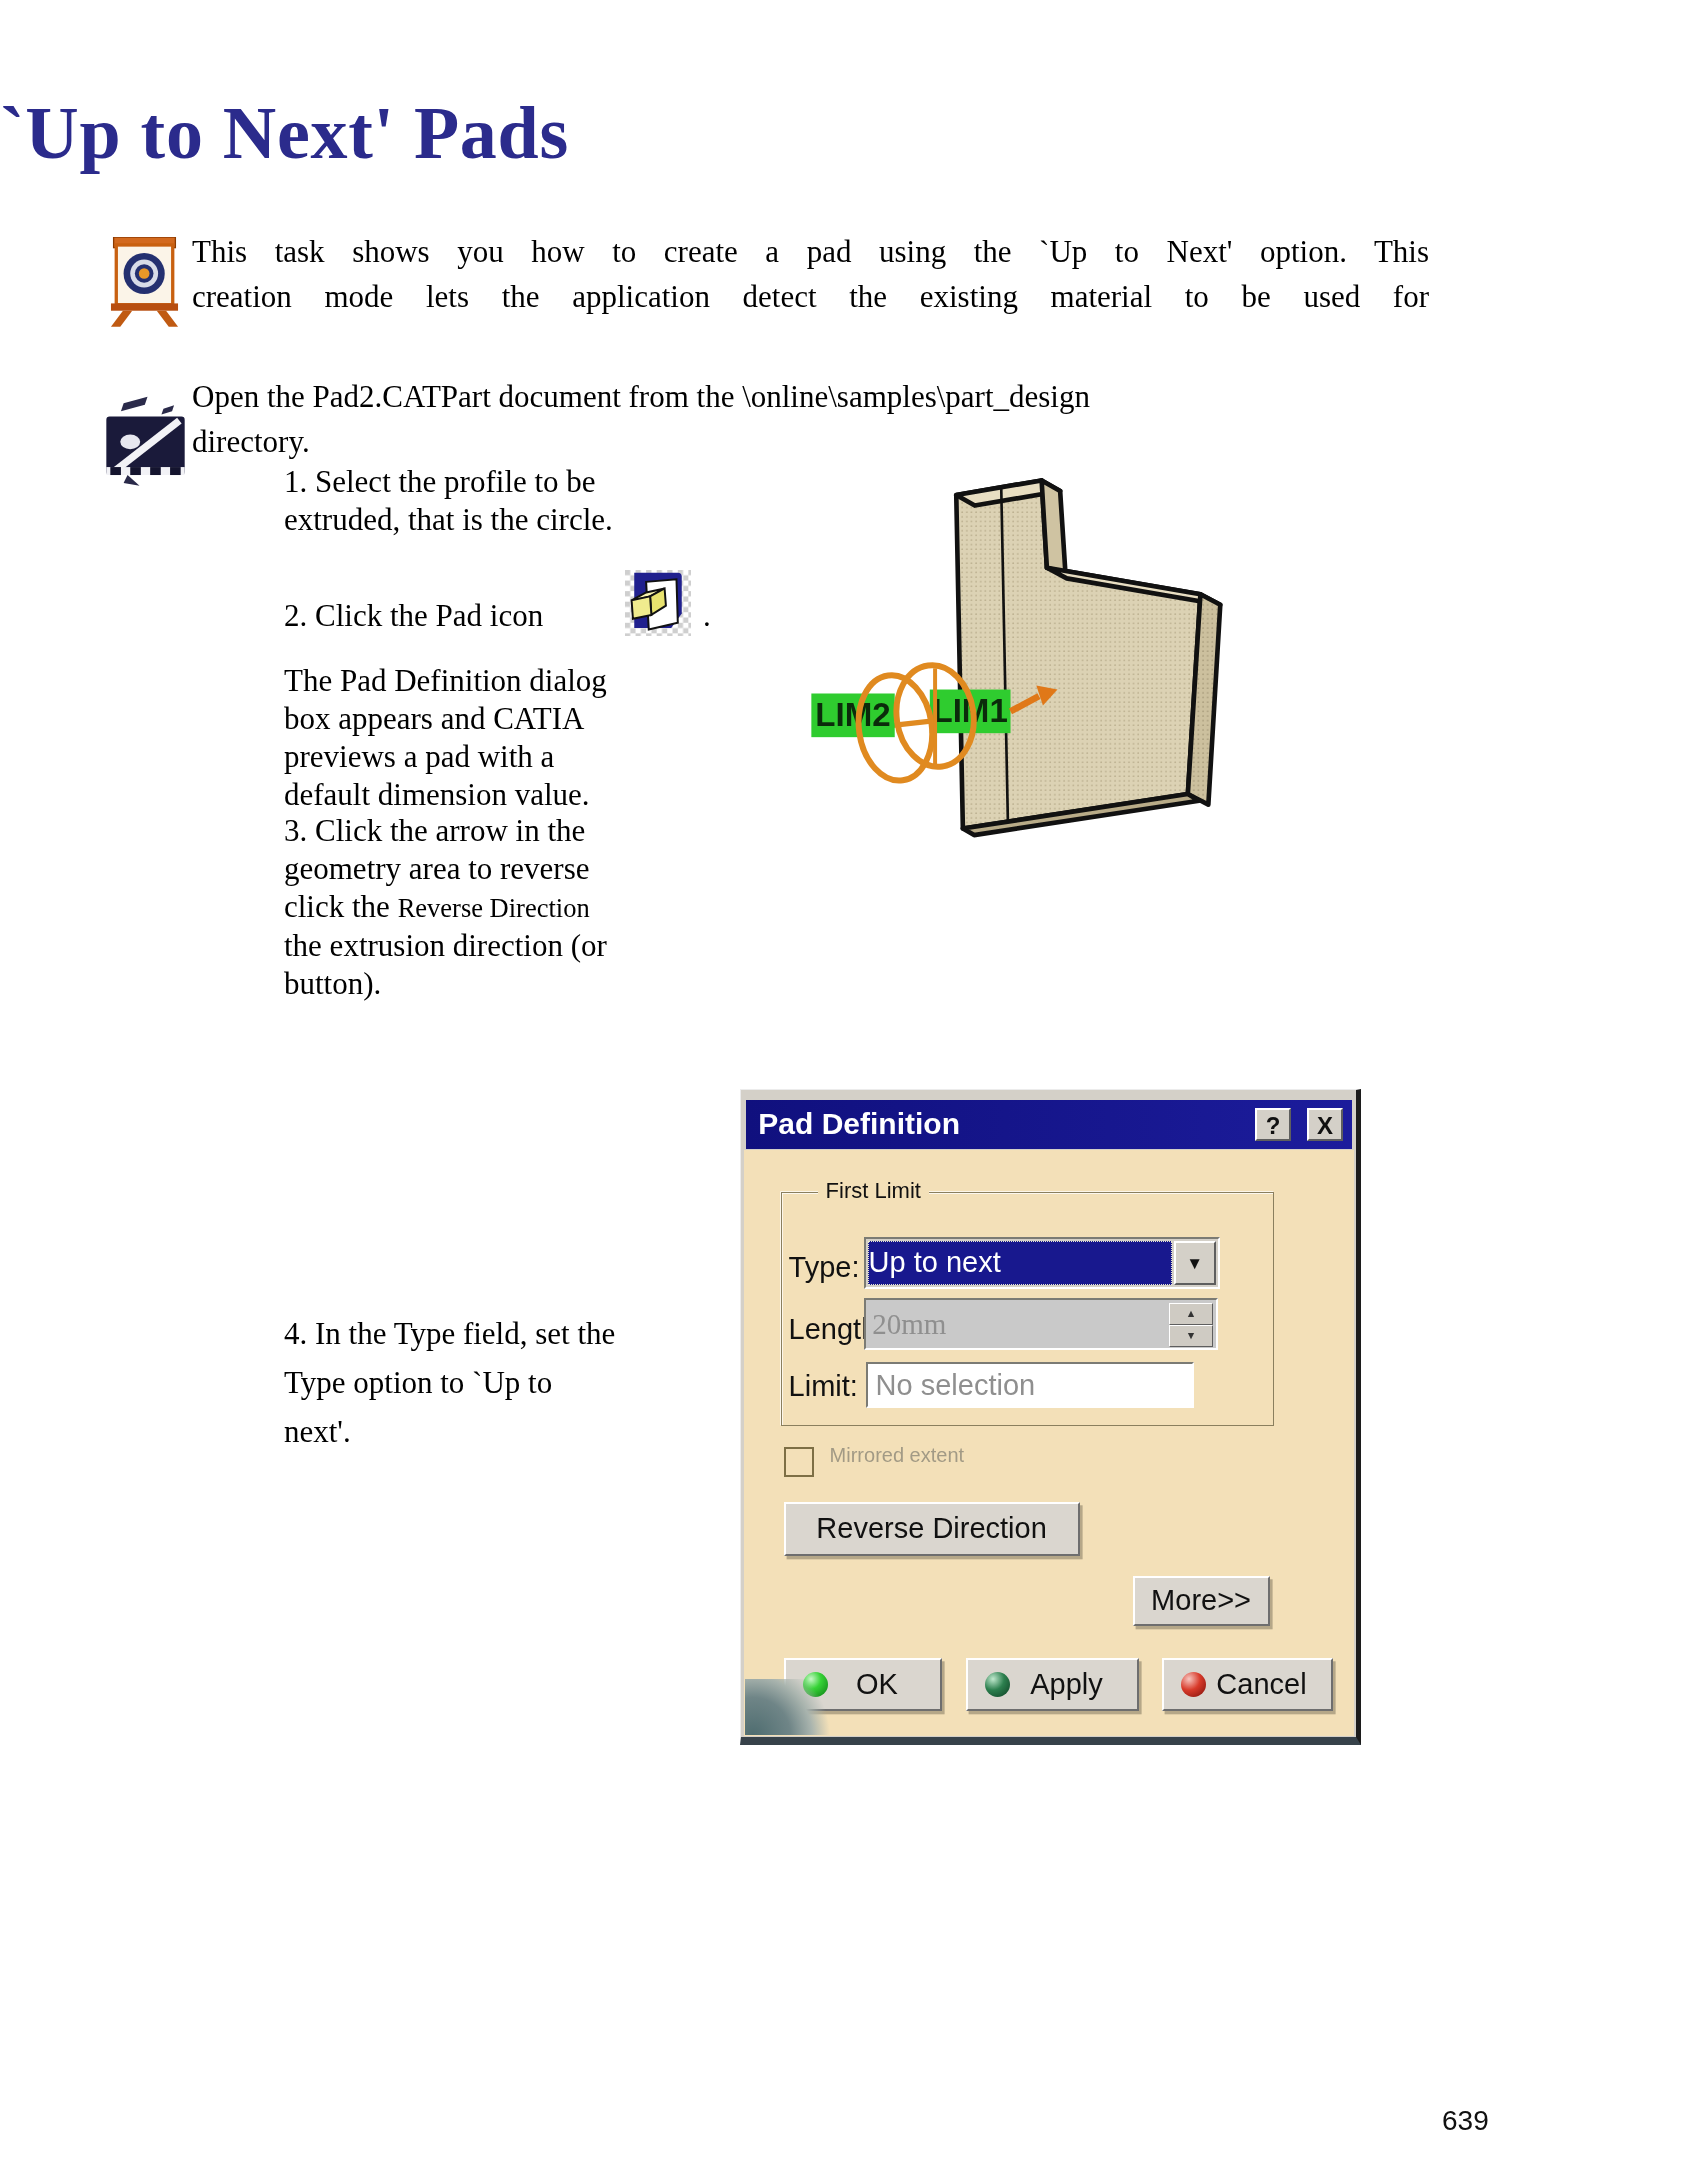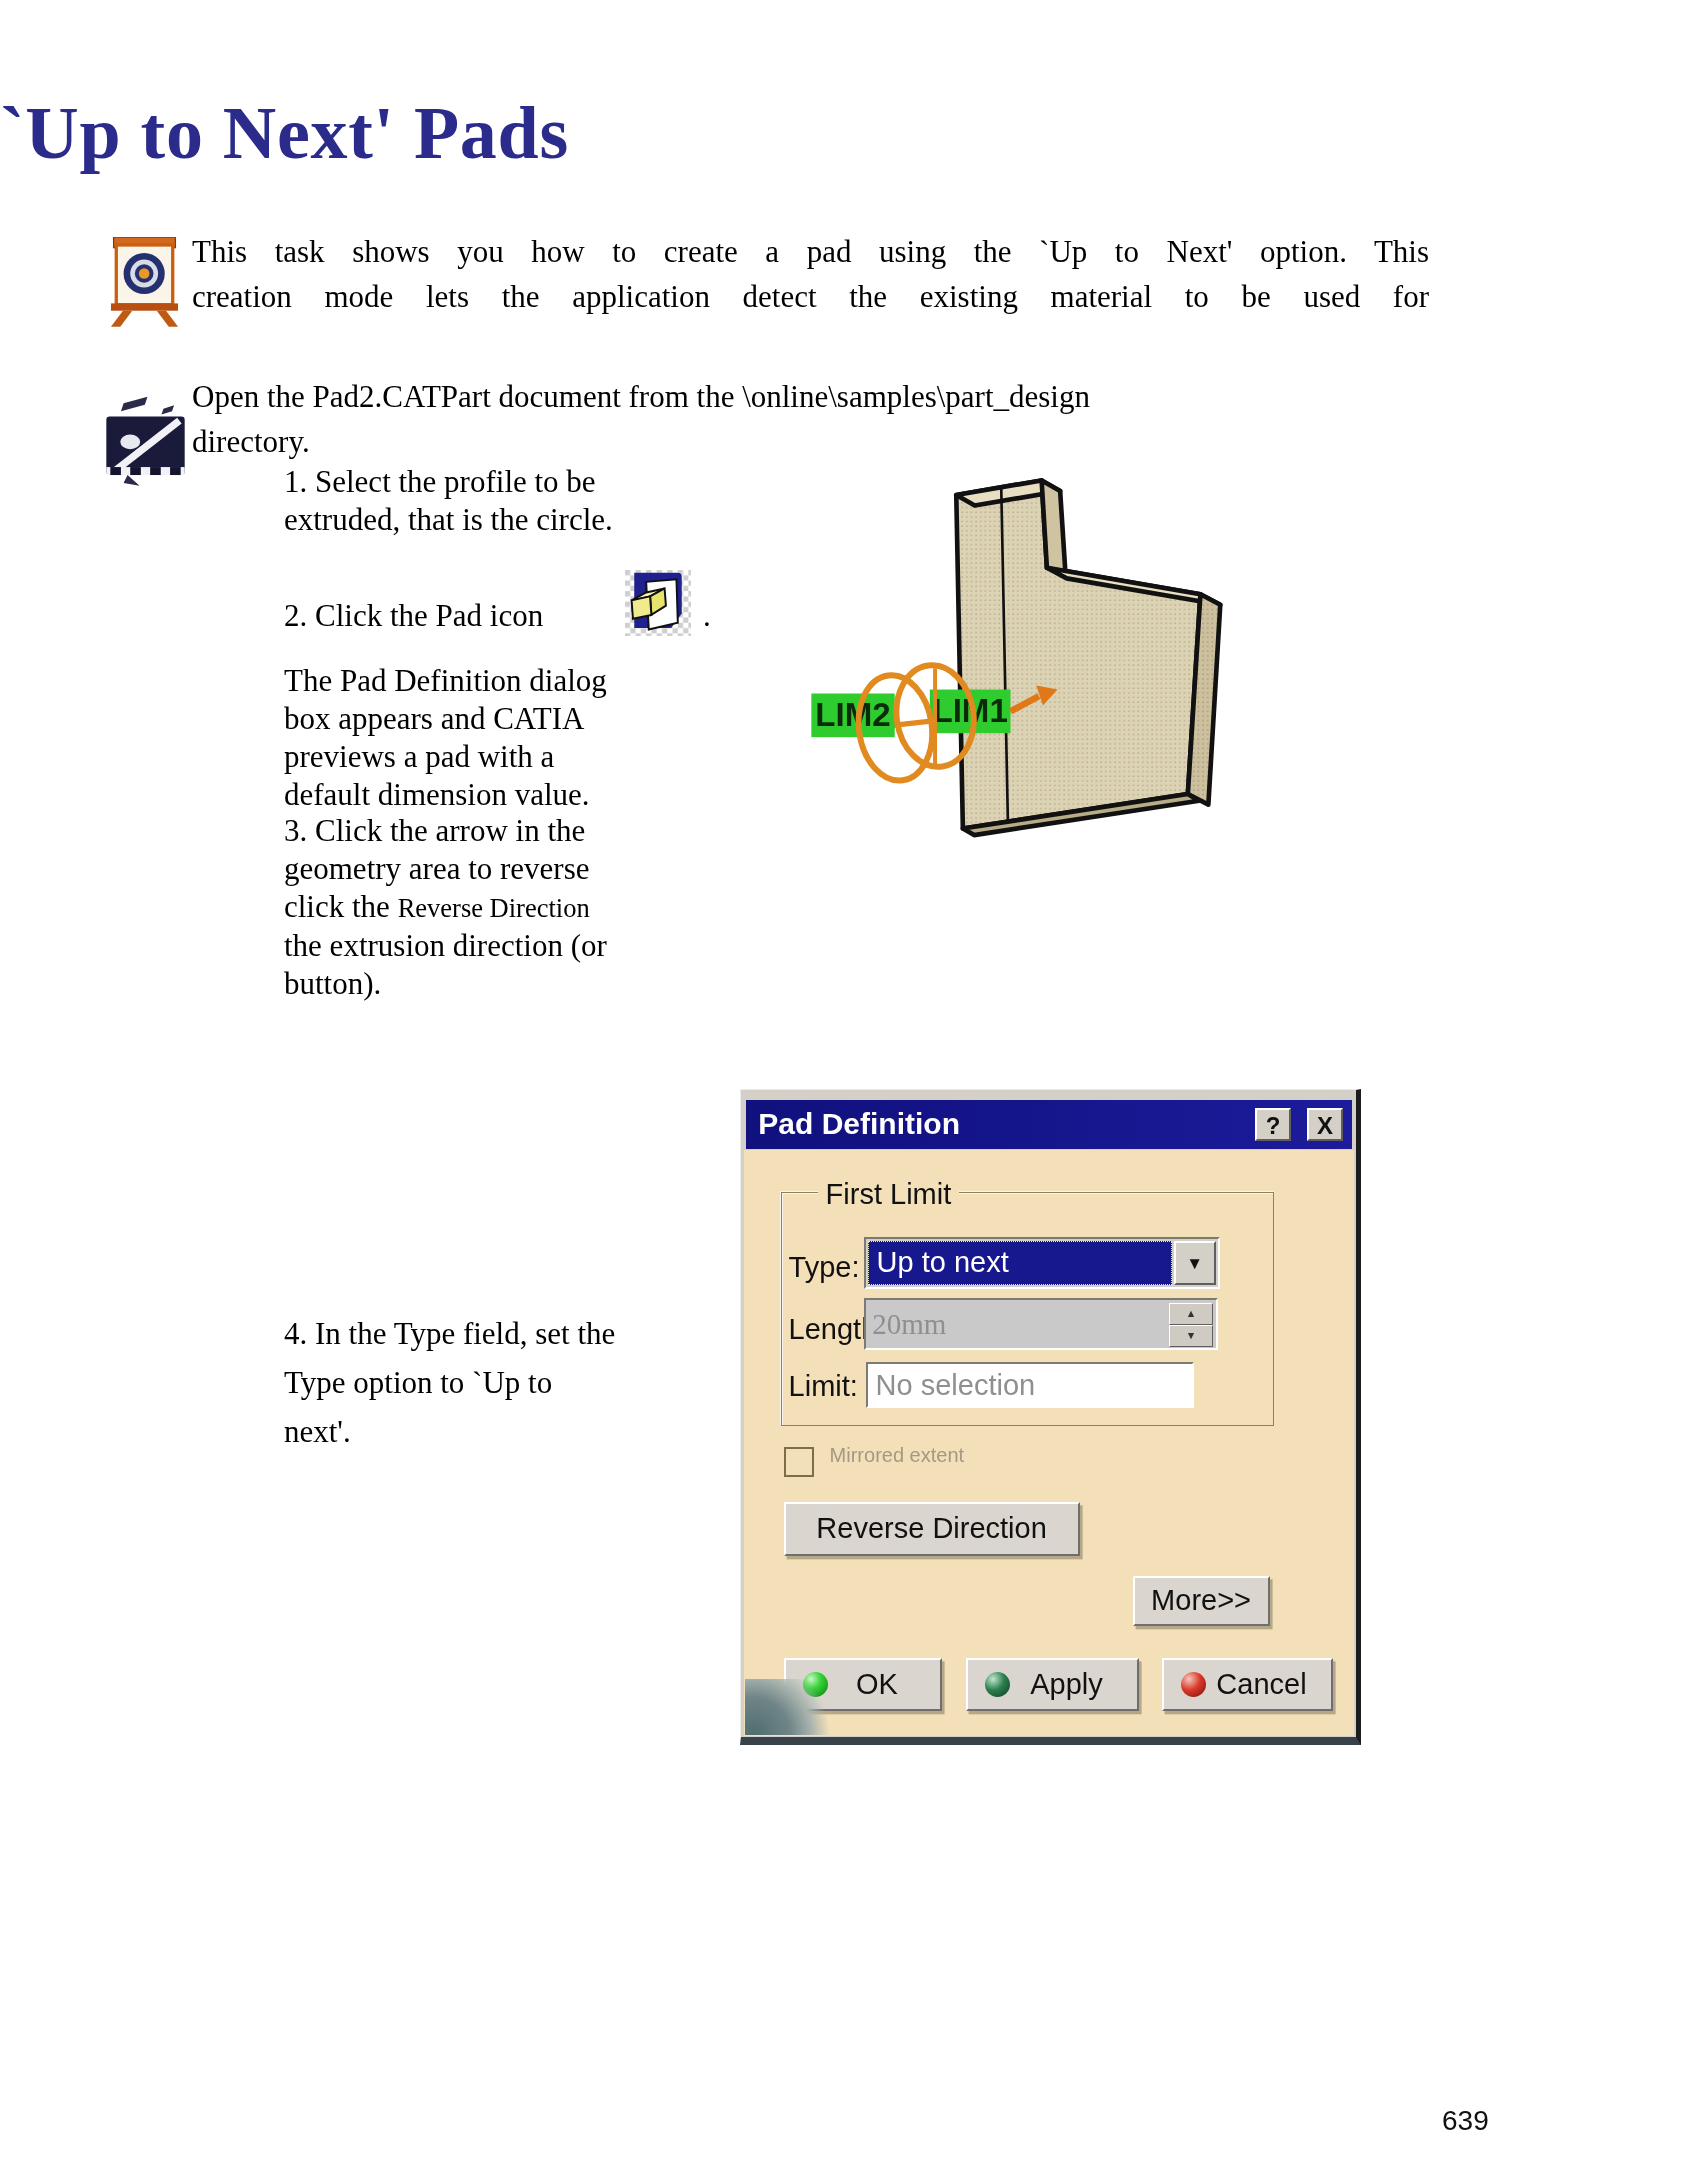--- a/index.html
+++ b/index.html
@@ -25,27 +25,27 @@
                 background:linear-gradient(90deg,#10107E 0%,#17178F 60%,#1C1C9C 100%);
                 color:#fff;font-size:30px;font-weight:bold;line-height:48px;padding-left:12px;
                 box-sizing:border-box;}
   .tb-btn{width:36px;height:33px;background:#D4D0C8;color:#111;text-align:center;
           font-weight:bold;font-size:24px;line-height:32px;
           border-top:2px solid #fff;border-left:2px solid #fff;
           border-right:2px solid #5e5e5e;border-bottom:2px solid #5e5e5e;box-sizing:border-box;}
   #dlg-body{left:2.6px;top:60px;width:610px;height:586px;background:#F3E0B8;}
   #groupbox{left:37px;top:42px;width:491px;height:232px;border:1.3px solid #8a7f5e;
             box-shadow:0.7px 0.7px 0 #fff inset, -0.7px -0.7px 0 #fff;}
-  #group-label{left:74px;top:28.4px;background:#F3E0B8;padding:0 8px;font-size:29px;color:#111;}
+  #group-label{left:74px;top:28.4px;background:#F3E0B8;padding:0 8px;font-size:22px;color:#111;}
   .fld-label{font-size:29px;color:#111;}
   .sunken{border-top:2px solid #7b7b74;border-left:2px solid #7b7b74;
           border-bottom:2px solid #ffffff;border-right:2px solid #ffffff;box-sizing:border-box;}
   #combo{left:120px;top:87px;width:356px;height:52px;background:#D4D0C8;}
   #combo-value{position:absolute;left:2px;top:2px;bottom:2px;right:46px;background:#18188E;
-               color:#fff;font-size:29px;line-height:41px;padding-left:8px;
+               color:#fff;font-size:29px;line-height:41px;
                border:1.3px dotted #e8e8d0;box-sizing:border-box;}
   #combo-btn{position:absolute;right:2px;top:2px;bottom:2px;width:42px;background:#D4D0C8;
              border-top:2px solid #fff;border-left:2px solid #fff;
              border-right:2px solid #5e5e5e;border-bottom:2px solid #5e5e5e;
              text-align:center;font-size:17px;line-height:42px;color:#111;box-sizing:border-box;}
   #length-field{left:120px;top:148px;width:354px;height:52px;background:#C9C9C9;font-family:Liberation Serif, serif;}
   #length-value{position:absolute;left:6.6px;top:2.6px;font-size:29px;color:#8f8f8f;line-height:42px;}
   #spinner{position:absolute;right:2.6px;top:2.6px;bottom:2.6px;width:44px;display:flex;flex-direction:column;}
   .spin-btn{flex:1;background:#CFCBC3;border-top:1.3px solid #fff;border-left:1.3px solid #fff;
             border-right:1.3px solid #5e5e5e;border-bottom:1.3px solid #5e5e5e;

